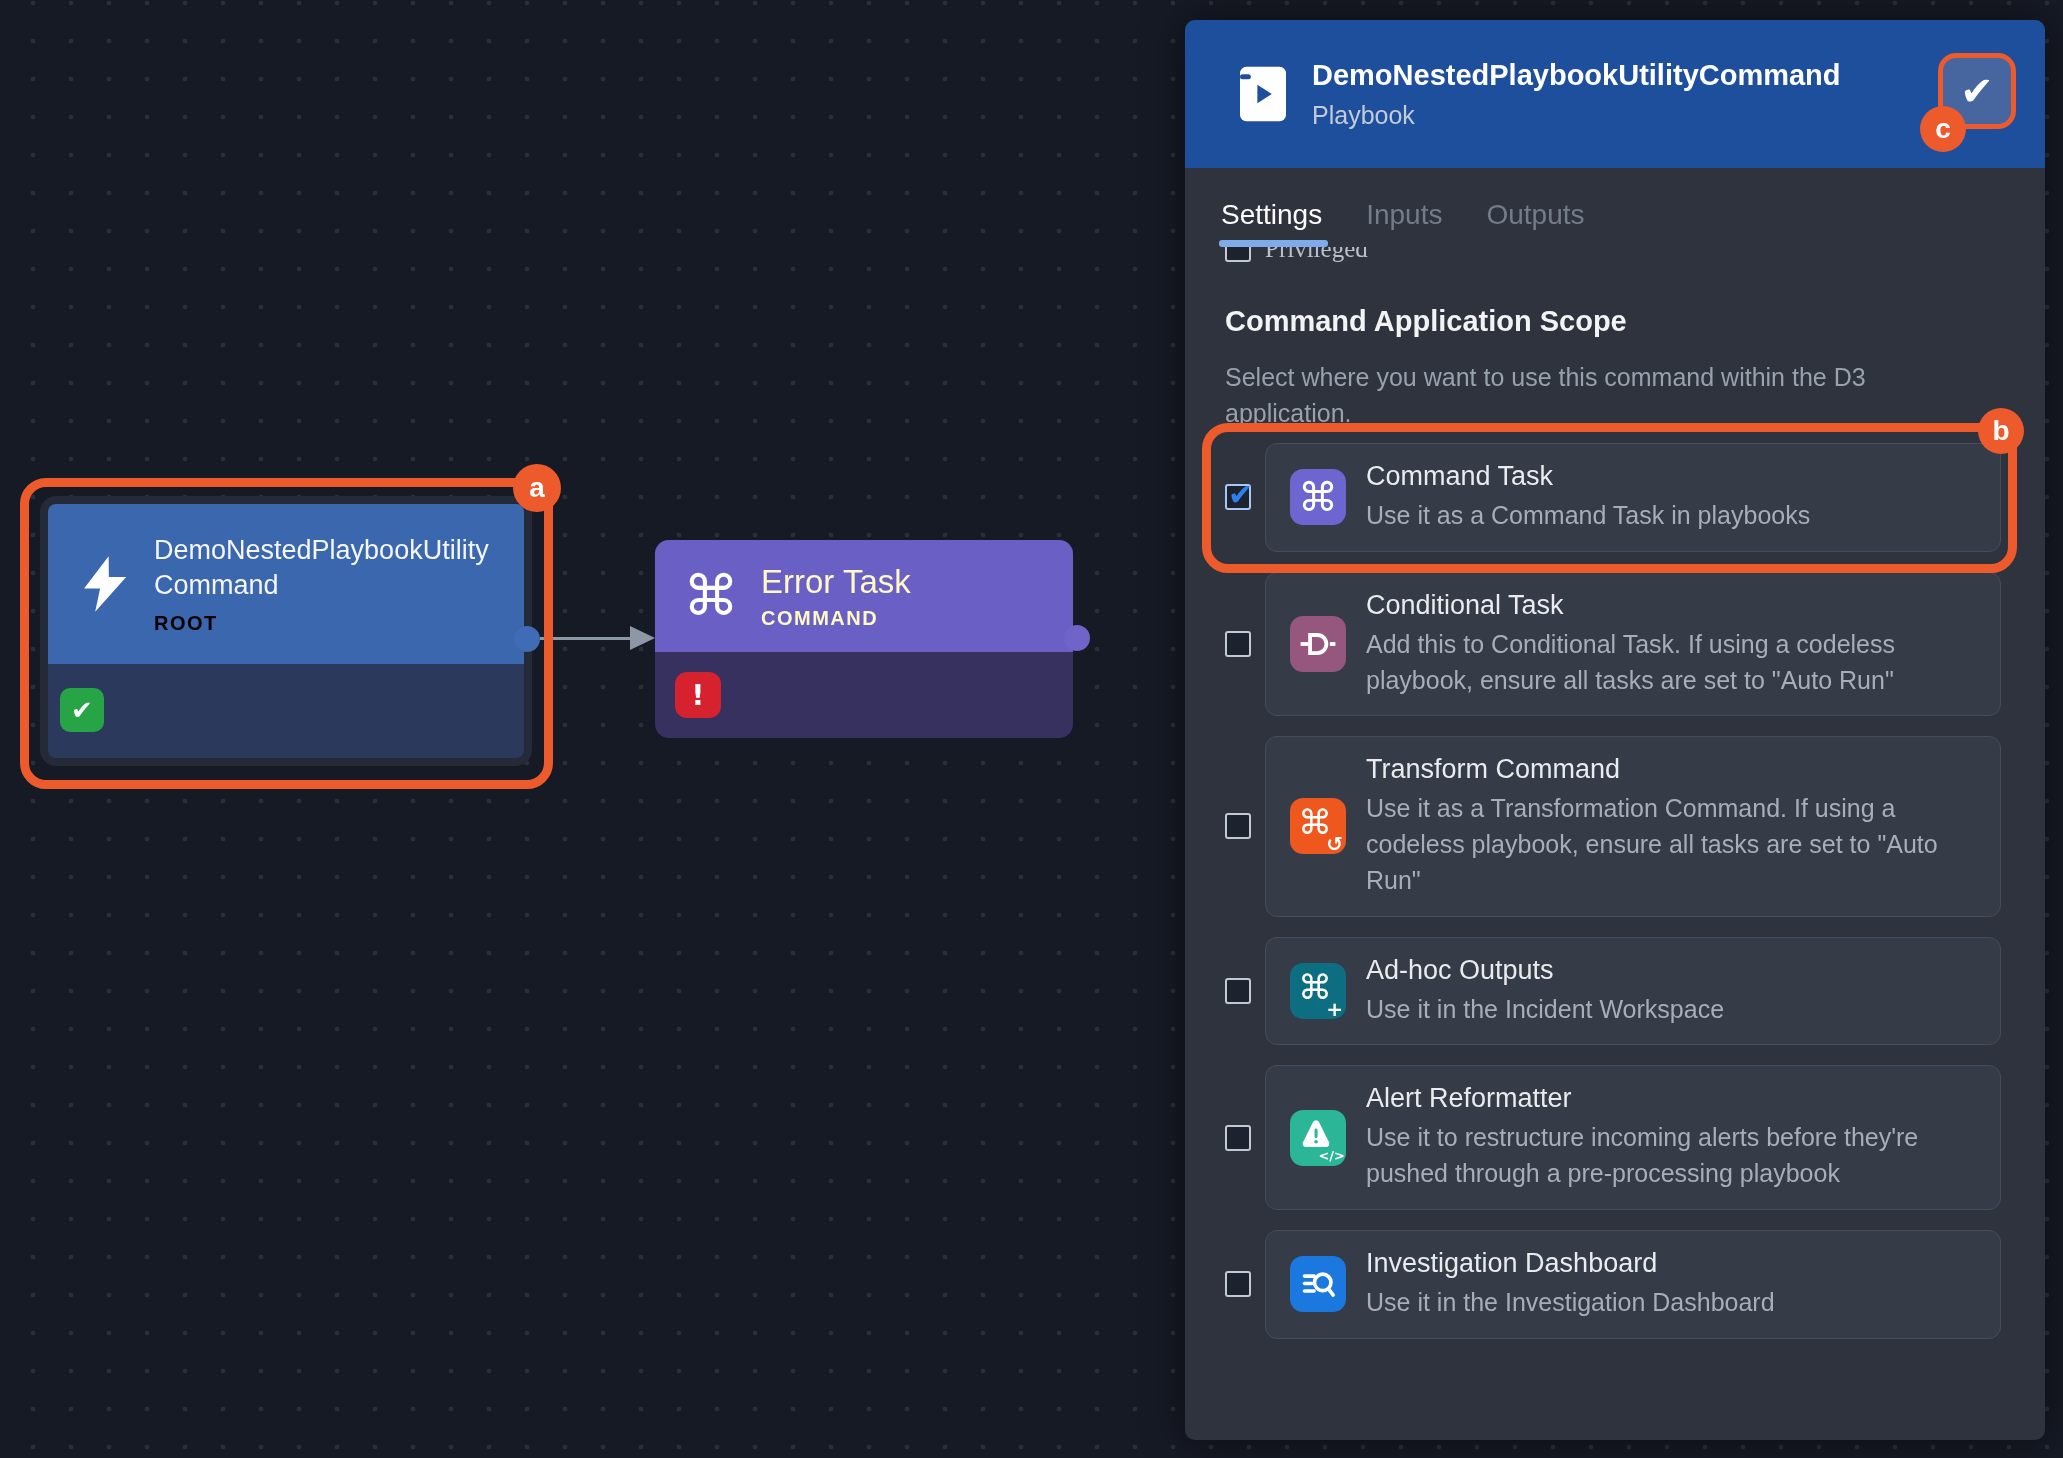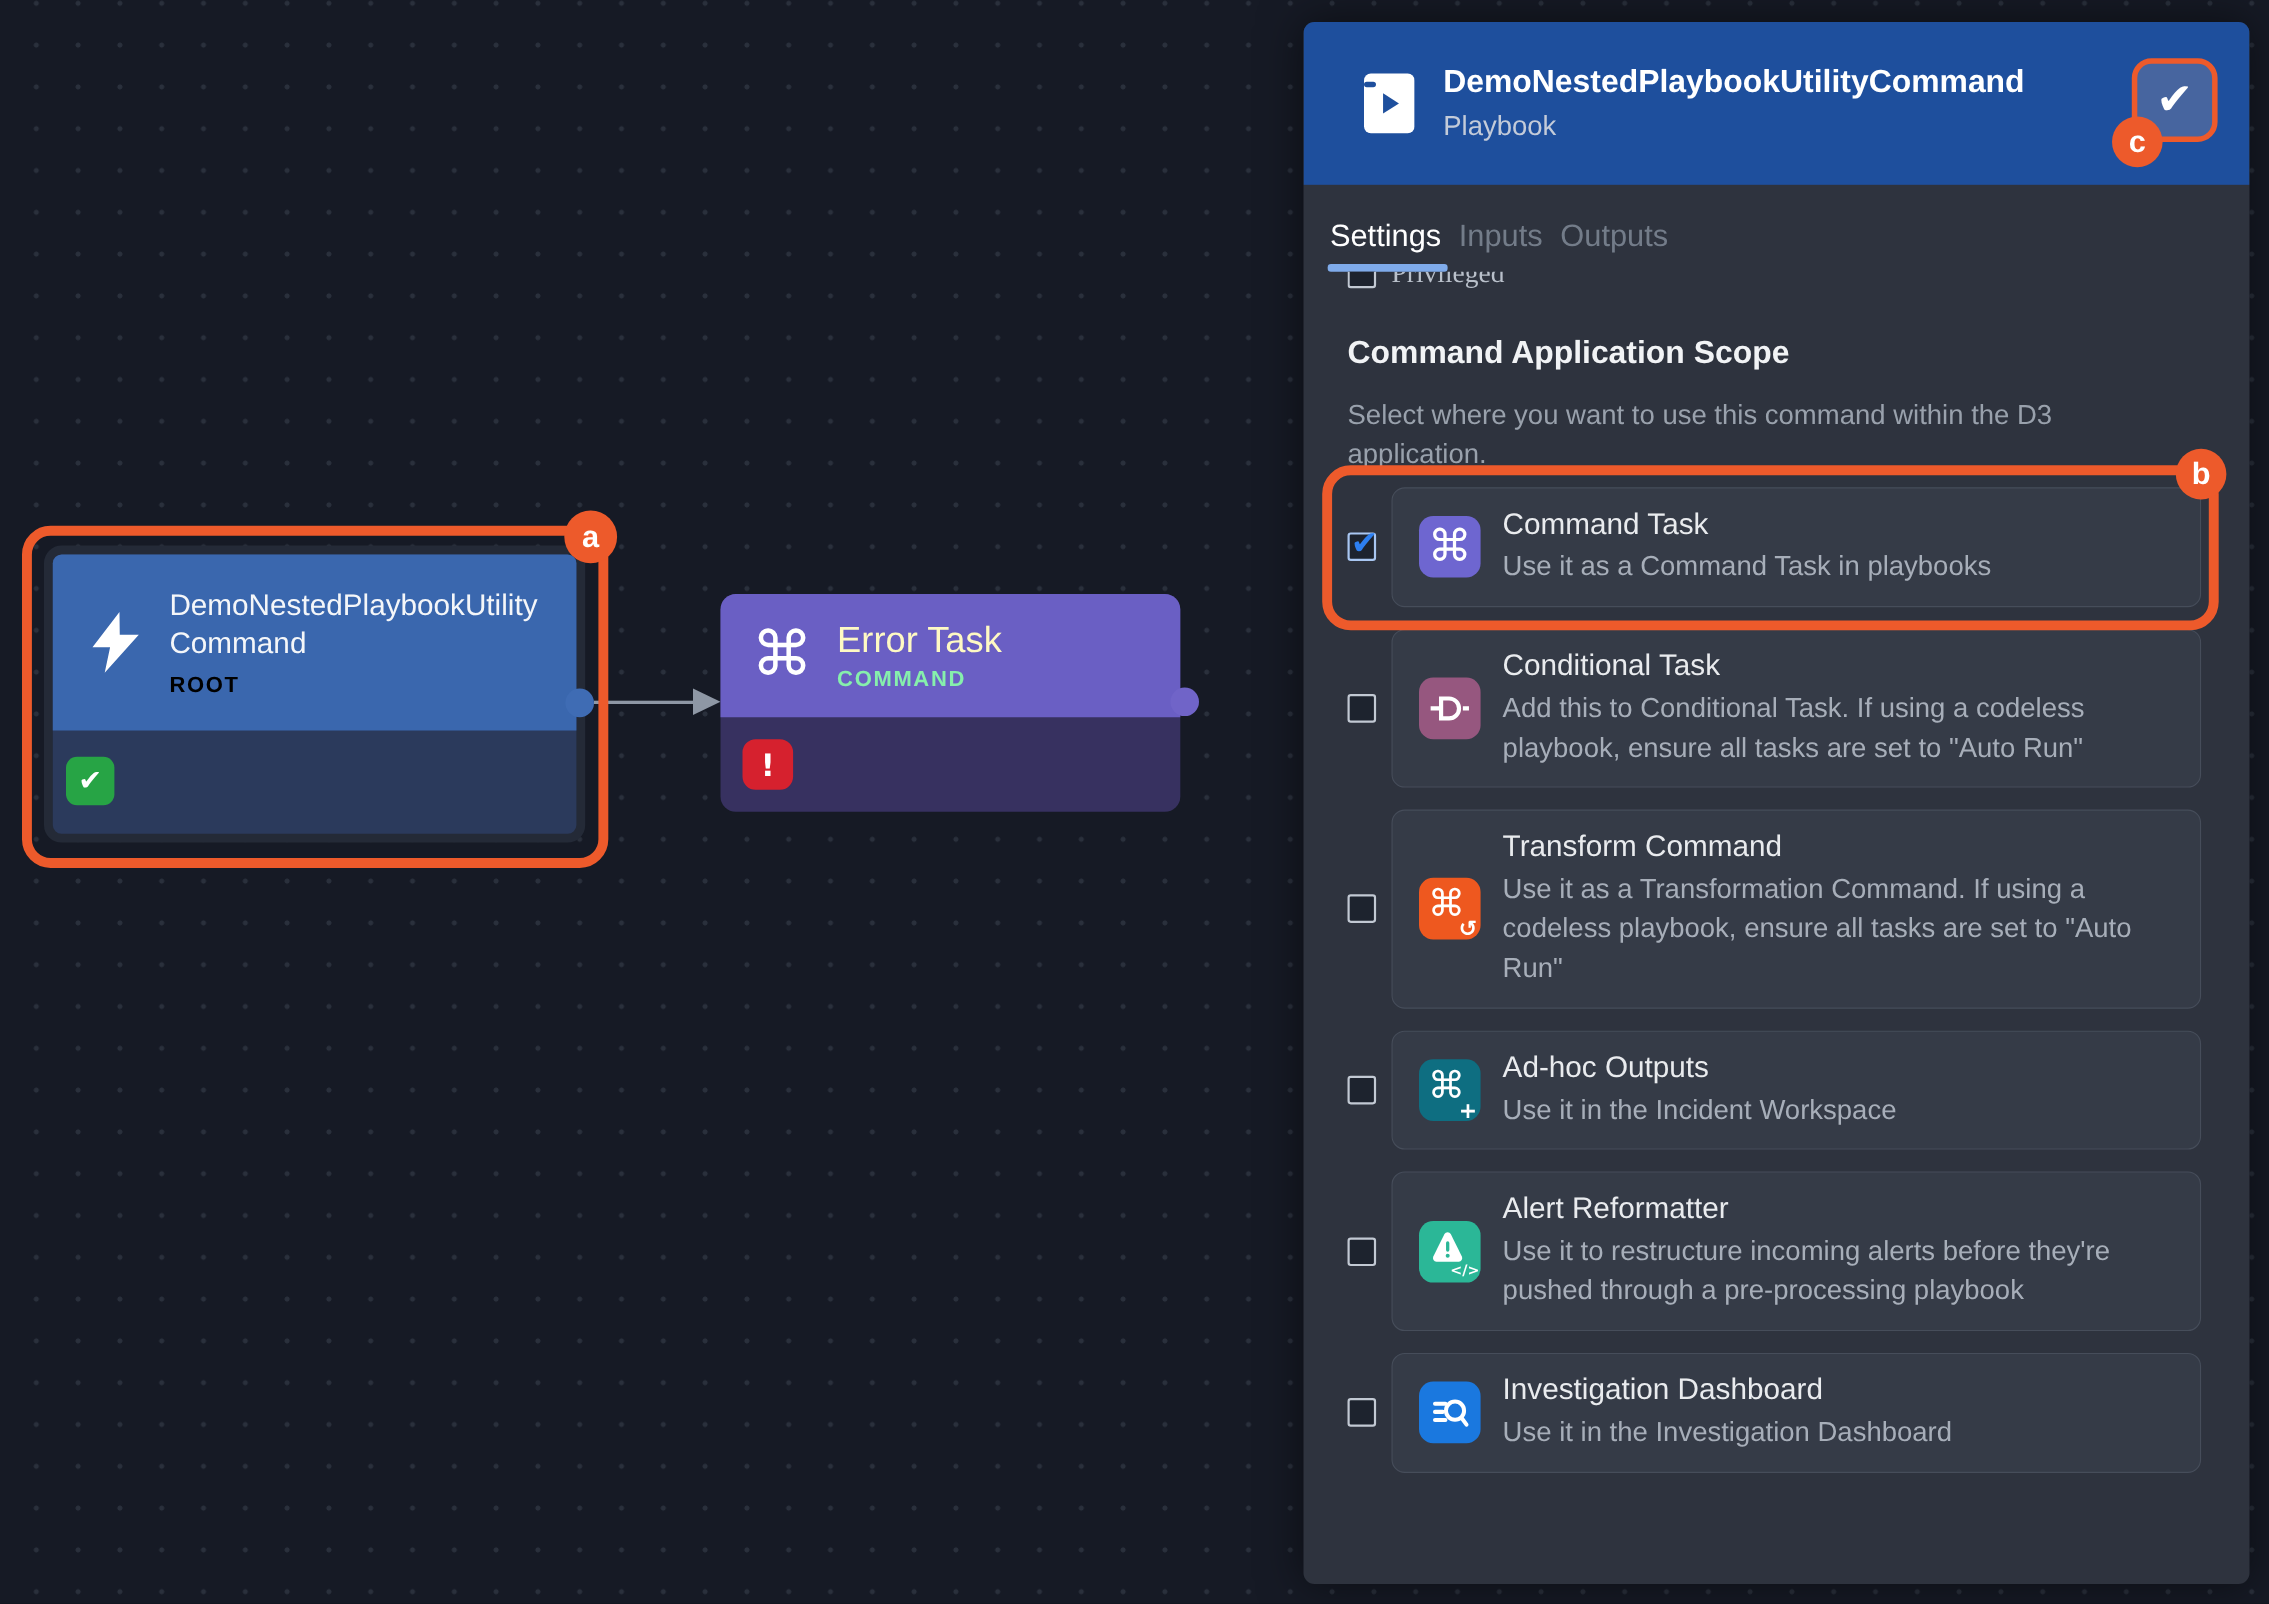--- a/index.html
+++ b/index.html
@@ -28,21 +28,21 @@
   .chip-green { background:#27a445; }
   .chip-red { background:#d6212e; }
   .glyph { font-family:"DejaVu Sans",sans-serif; }
   .chip-green .glyph { color:#fff; font-size:26px; font-weight:bold; }
   .chip-red .glyph { color:#fff; font-size:28px; font-weight:bold; }
 
   .error-node { left:655px; top:540px; width:418px; height:198px; background:#373160; border-radius:14px; }
   .error-header { height:112px; background:#6a5fc4; border-radius:14px 14px 0 0; display:flex; align-items:center; padding:0 10px 0 28px; }
   .cmd-big { color:#fff; font-size:56px; line-height:1; margin-right:22px; }
   .error-title { color:#fef9c3; font-size:33px; }
-  .error-type { margin-top:6px; font-size:20px; font-weight:bold; letter-spacing:1.5px; color:#86efac; }
+  .error-type { margin-top:6px; font-size:20px; font-weight:bold; letter-spacing:1.5px; color:#fef9c3; }
   .error-node .status-chip { margin:20px 0 0 20px; width:46px; height:46px; border-radius:12px; }
 
   .port { position:absolute; width:26px; height:26px; border-radius:50%; z-index:5; }
   .port-blue { left:514px; top:626px; background:#3f6cb4; }
   .port-purple { left:1064px; top:625px; background:#7064c8; }
   .edge-line { position:absolute; left:540px; top:637px; width:100px; height:3px; background:#8e97a5; }
   .edge-arrow { position:absolute; left:630px; top:626px; width:0; height:0;
     border-top:12px solid transparent; border-bottom:12px solid transparent; border-left:25px solid #8e97a5; }
 
   
@@ -50,21 +50,21 @@
     border-radius:10px; box-shadow:0 0 40px rgba(0,0,0,.5); display:flex; flex-direction:column; overflow:hidden; }
   .panel-header { position:relative; height:148px; flex:0 0 148px; background:#1e4f9d; display:flex; align-items:center; padding-left:55px; }
   .book-icon { width:46px; height:56px; margin-right:26px; flex-shrink:0; }
   .ph-title { color:#fff; font-size:29px; font-weight:bold; }
   .ph-sub { margin-top:9px; color:#c3cbd9; font-size:25px; }
   .save-btn { position:absolute; left:753px; top:33px; width:78px; height:76px; background:#47659f;
     border:5px solid #ed5a2b; border-radius:18px; display:flex; align-items:center; justify-content:center; }
   .save-btn .glyph { color:#fff; font-size:40px; }
   .badge-c { left:735px; top:86px; width:46px; height:46px; }
 
-  .tabs { flex:0 0 79px; display:flex; align-items:flex-end; gap:16px; padding-left:24px; }
+  .tabs { flex:0 0 79px; display:flex; align-items:flex-end; gap:44px; padding-left:36px; }
   .tab { font-size:28px; color:#737c89; padding-bottom:16px; position:relative; cursor:pointer; }
   .tab.active { color:#ffffff; }
   .tab.active::after { content:""; position:absolute; left:-2px; right:-6px; bottom:0; height:7px; border-radius:3px; background:#7fabea; }
 
   .content { flex:1; overflow:hidden; padding:0 44px 0 40px; }
   .clip-row { height:22px; overflow:hidden; margin-bottom:36px;font-family:Liberation Serif, serif; }
   .clip-row .inner { display:flex; align-items:center; gap:14px; margin-top:-12px; }
   .clip-row .label { color:#b9c0ca; font-size:25px; }
 
   .checkbox { width:26px; height:26px; flex:0 0 26px; border:2px solid #c2c9d3; border-radius:3px;

